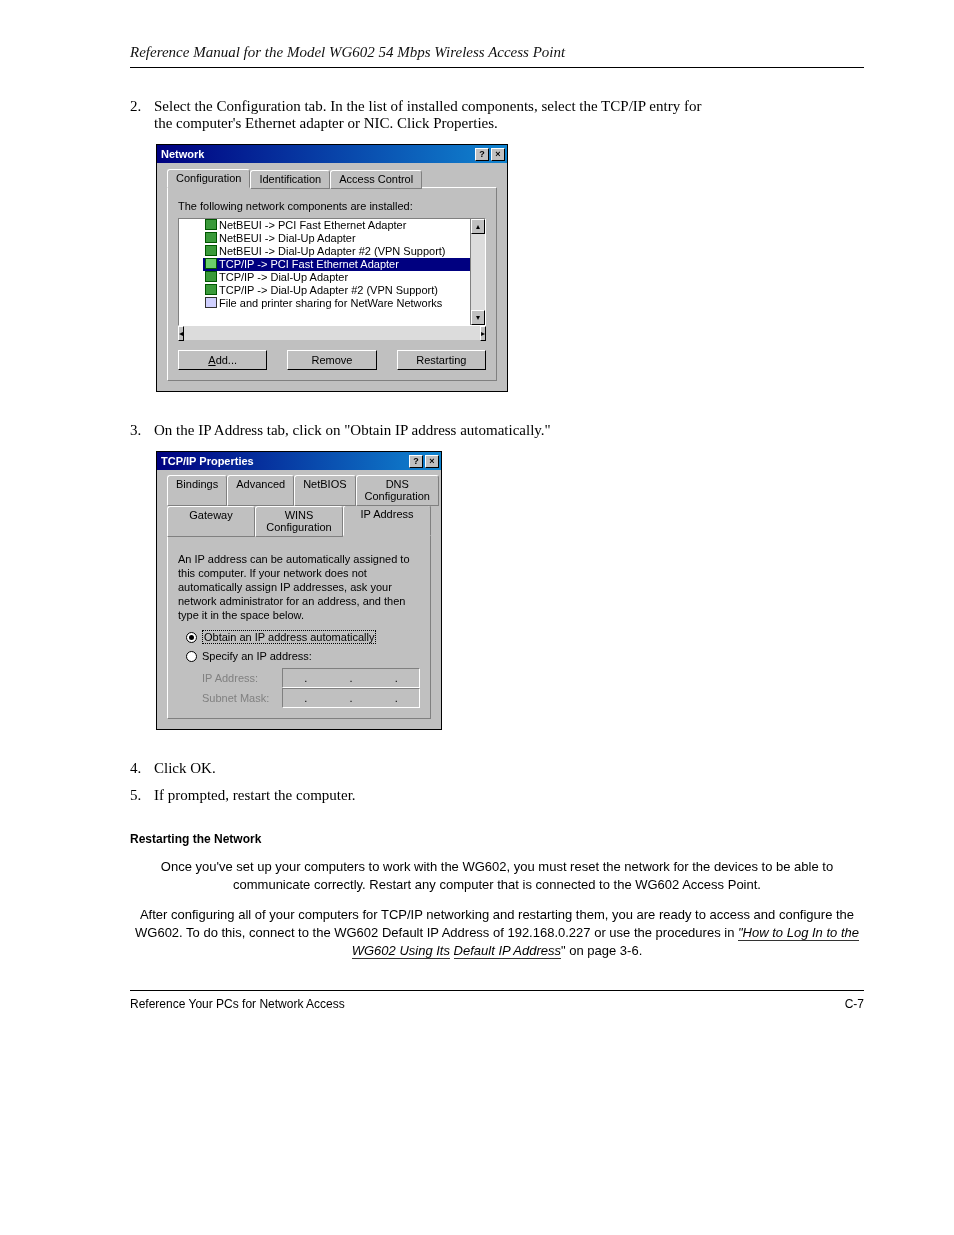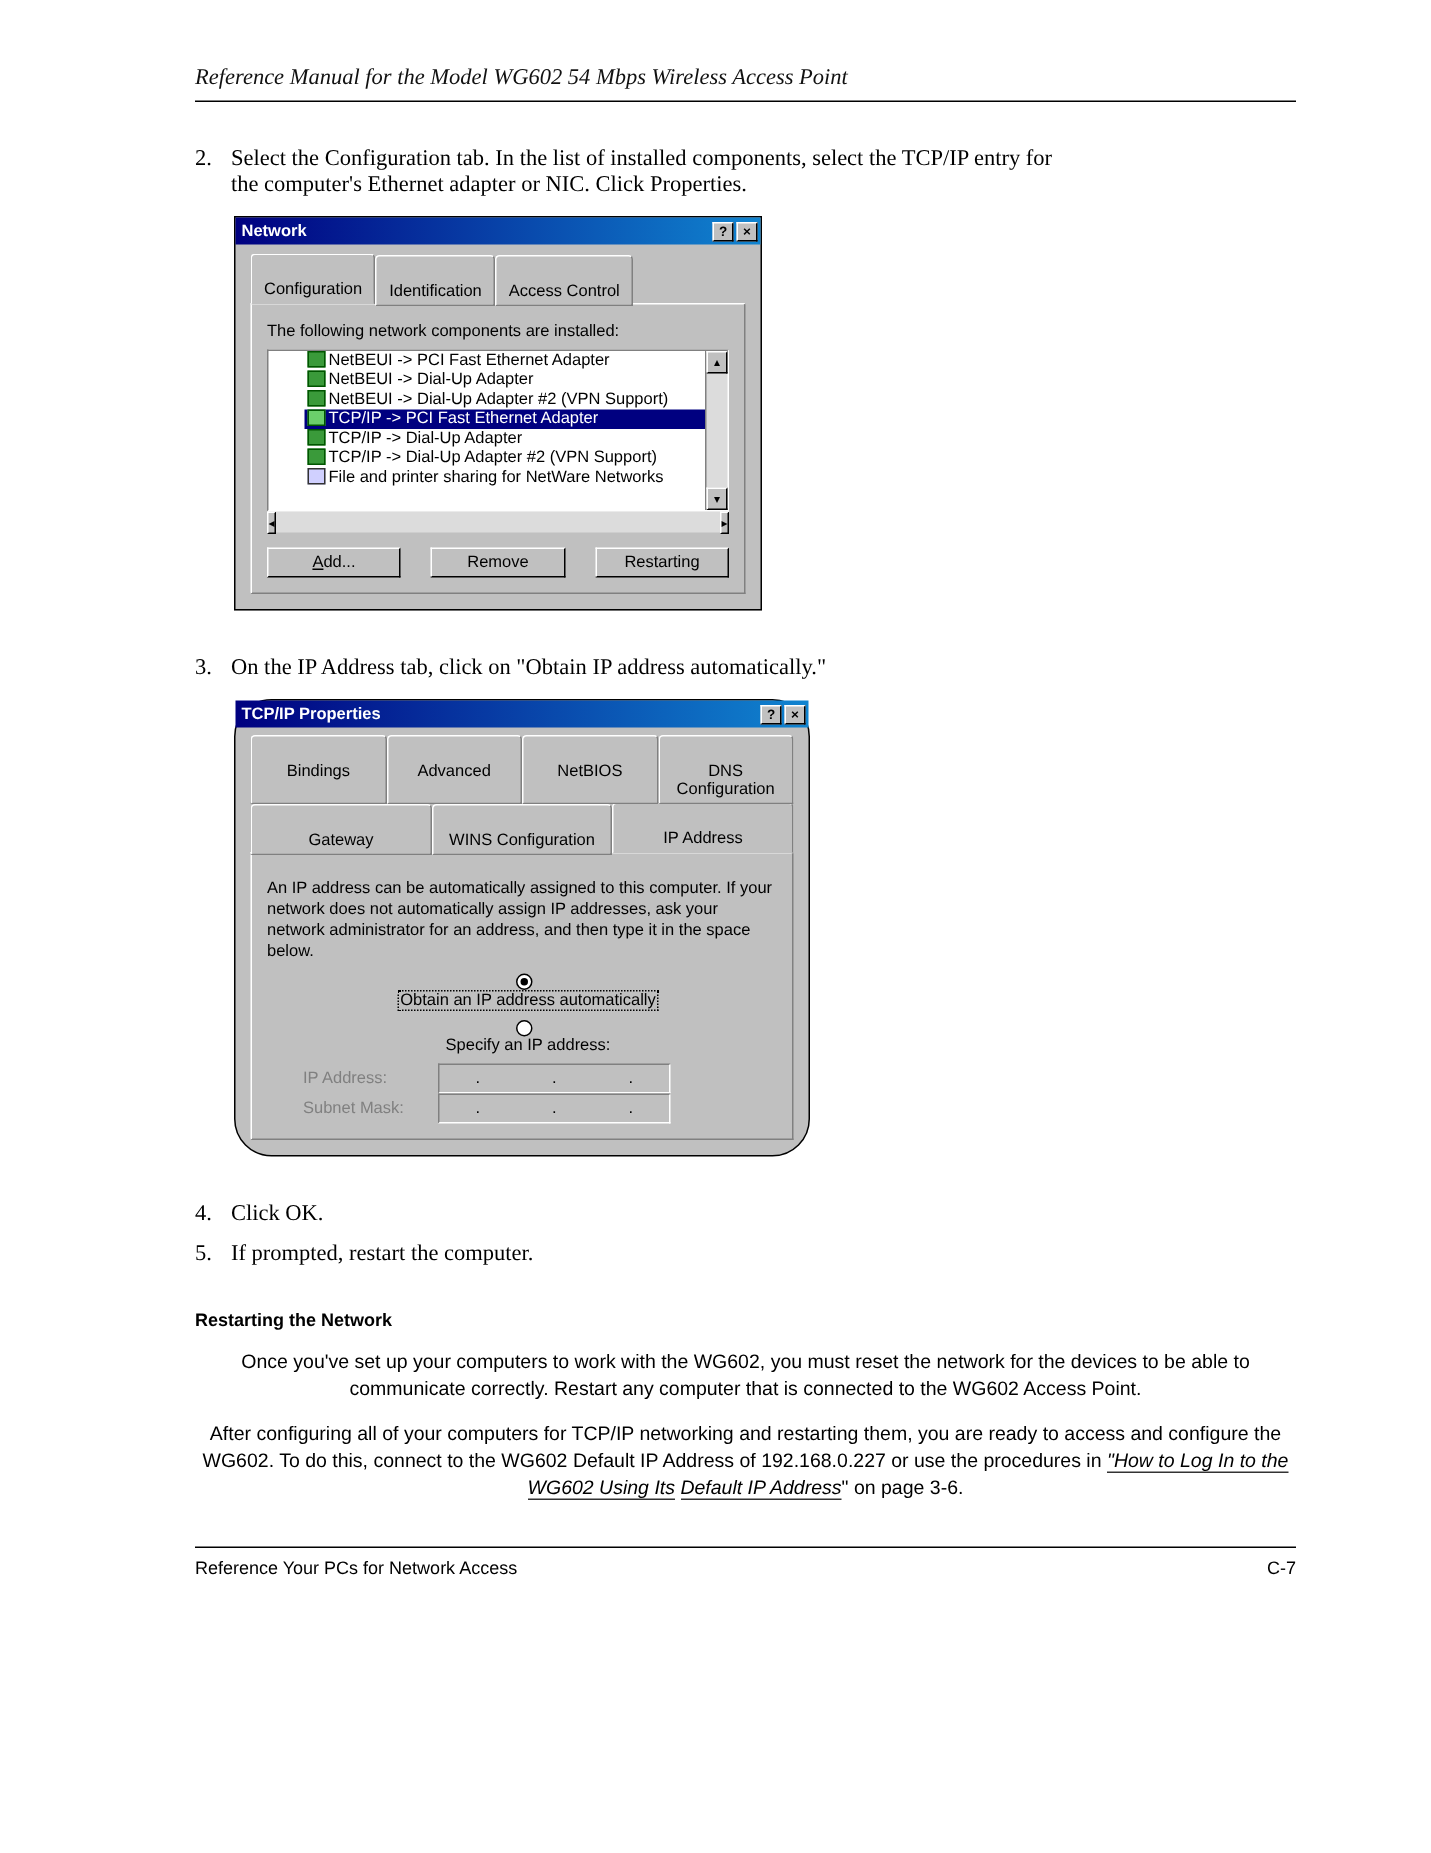--- a/index.html
+++ b/index.html
@@ -61,21 +61,21 @@
     font-size: 9px;
     line-height: 11px;
     text-align: center;
     font-family: Arial, sans-serif;
     font-weight: bold;
     color: #000;
   }
   .dlg-body { padding: 6px 10px 10px 10px; }
   .tabs { display: flex; }
   .tab {
-    padding: 17px 8px 3px 8px;
+    padding: 2px 8px 3px 8px;
     border-top: 1px solid #fff;
     border-left: 1px solid #fff;
     border-right: 1px solid #808080;
     background: #c0c0c0;
     margin-right: 0;
     border-top-left-radius: 3px;
     border-top-right-radius: 3px;
   }
   .tab.active { border-bottom: 1px solid #c0c0c0; }
   .tab.inactive { border-bottom: 1px solid #808080; position: relative; top: 1px; }
@@ -137,21 +137,21 @@
     background: #c0c0c0;
     border-top: 1px solid #fff;
     border-left: 1px solid #fff;
     border-right: 1px solid #000;
     border-bottom: 1px solid #000;
   }
   .u { text-decoration: underline; }
   .tabrow { display: flex; }
   .tabrow .tab { flex: 1; text-align: center; }
   .para { margin: 8px 0; line-height: 14px; }
-  .radio { display: flex; align-items: center; margin: 6px 0 6px 8px; flex-direction: column; }
+  .radio { display: flex; align-items: center; margin: 6px 0 6px 8px; }
   .radio .r { width: 11px; height: 11px; border-radius: 50%; border: 1px solid #000; background: #fff; margin-right: 5px; position: relative; }
   .radio.checked .r::after { content: ""; position: absolute; width: 5px; height: 5px; background: #000; border-radius: 50%; left: 2px; top: 2px; }
   .radio.checked .lbl { border: 1px dotted #000; padding: 0 1px; }
   .fieldgrid { margin: 6px 0 0 24px; }
   .field { display: flex; align-items: center; margin-bottom: 0; }
   .field .lab { width: 90px; color: #808080; }
   .ipbox { width: 155px; height: 20px; border-top: 1px solid #808080; border-left: 1px solid #808080; border-right: 1px solid #fff; border-bottom: 1px solid #fff; background: #c0c0c0; display: flex; align-items: center; justify-content: space-around; color: #808080; }
   .ipbox span { color: #000; }
   .body-para { font-family: Arial, Helvetica, sans-serif; font-size: 13px; margin: 12px 0; line-height: 18px; text-align: center; }
   .section-num { display: flex; }
@@ -251,21 +251,21 @@
       </div>
     </div>
   </div>
 
   <div class="section-num step-line">
     <div class="n">3.</div>
     <div>On the IP Address tab, click on "Obtain IP address automatically."</div>
   </div>
 
   <div class="indent">
-    <div class="dialog win95" style="width:384px;border-radius:25px;">
+    <div class="dialog win95" style="width:286px;">
       <div class="titlebar">
         <span class="title">TCP/IP Properties</span>
         <div class="winbtn">?</div>
         <div class="winbtn">×</div>
       </div>
       <div class="dlg-body" style="padding-top:4px;">
         <div class="tabrow">
           <div class="tab inactive">Bindings</div>
           <div class="tab inactive">Advanced</div>
           <div class="tab inactive">NetBIOS</div>

